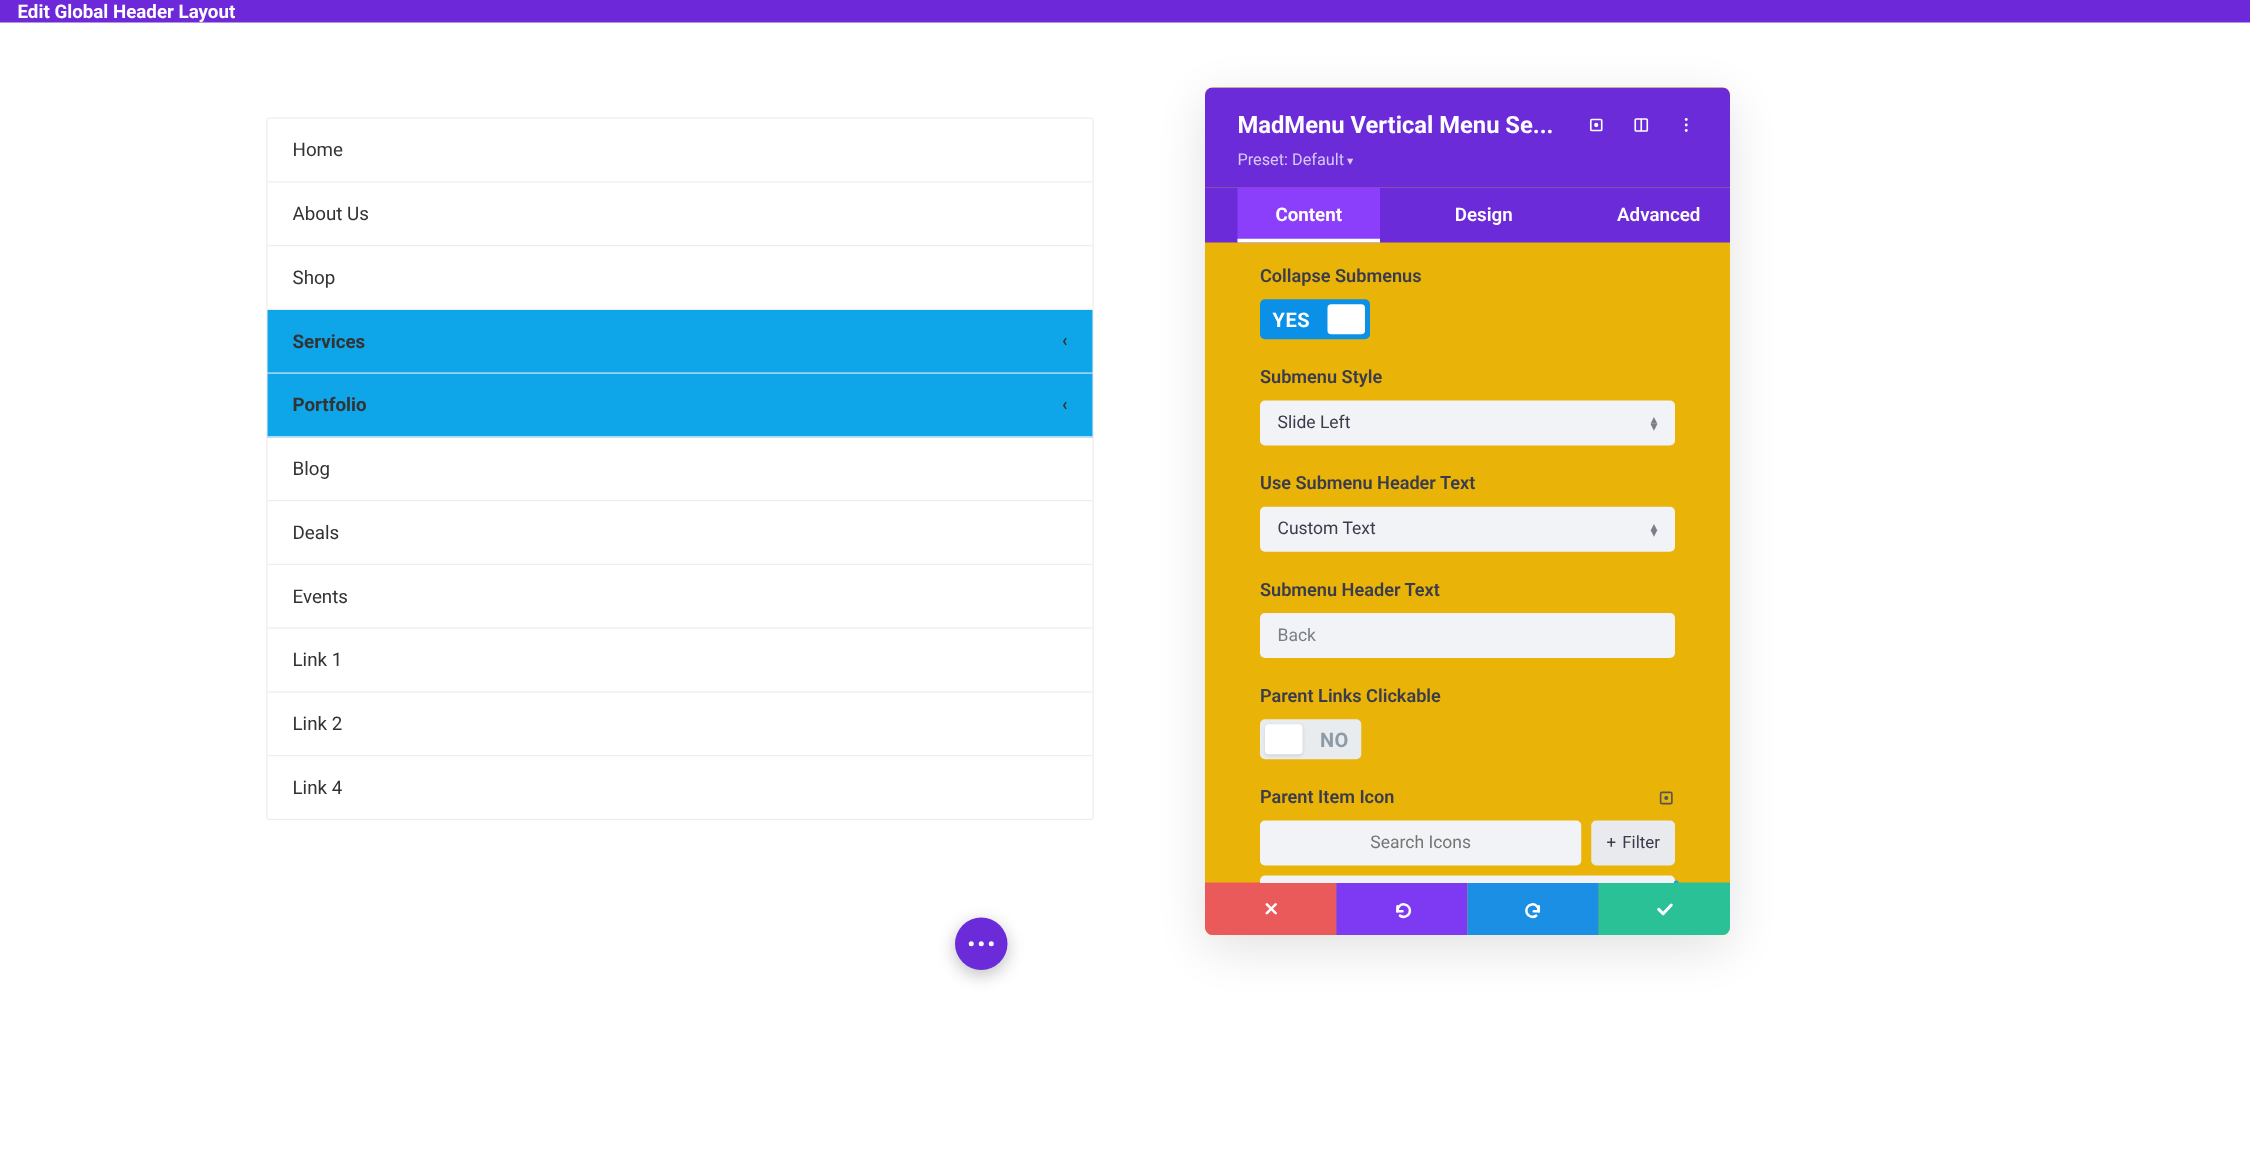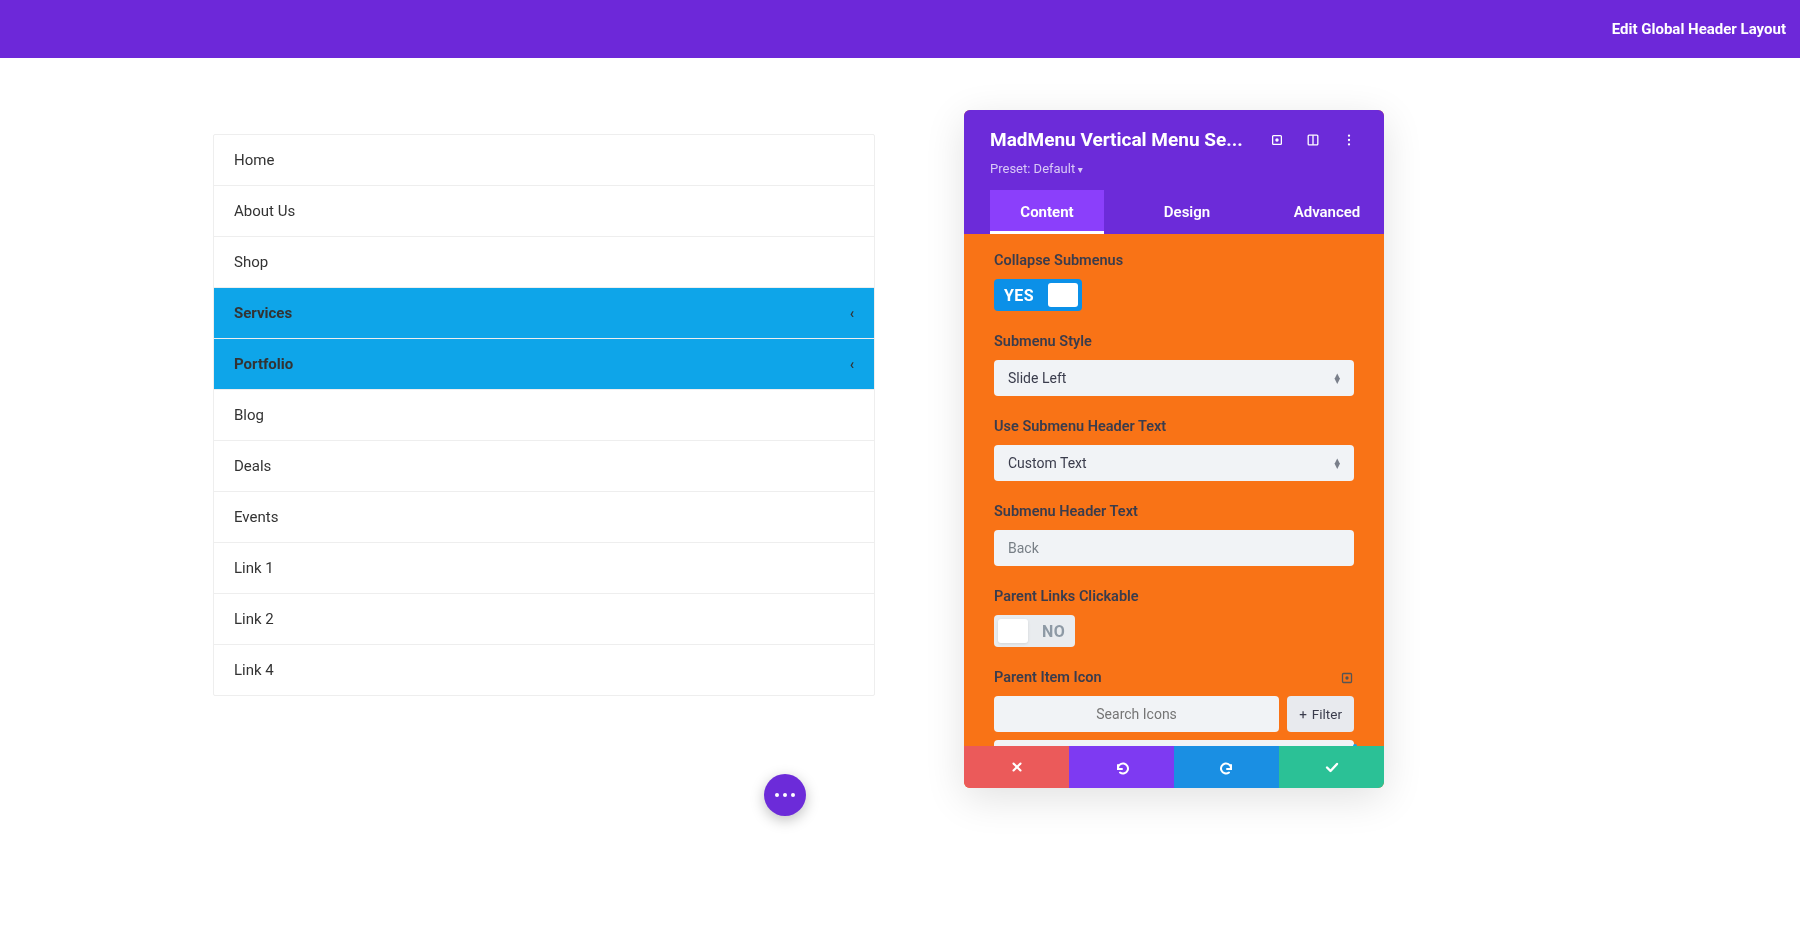--- a/index.html
+++ b/index.html
@@ -1,18 +1,18 @@
 <!DOCTYPE html>
 <html><head>
 <meta charset="utf-8">
 <style>
 * { margin: 0; padding: 0; box-sizing: border-box; font-family: -apple-system, BlinkMacSystemFont, "Segoe UI", Roboto, "Helvetica Neue", Arial, sans-serif; }
 body { background: #fff; }
 
-.top-bar { background: #6d28d9; color: #fff; padding: 20px 14px; font-weight: 700; font-size: 15px; text-align: right; }
+.top-bar { background: #6d28d9; color: #fff; padding: 0 14px; font-weight: 700; font-size: 15px; }
 
 .canvas { position: relative; width: 100%; height: 880px; }
 
 .menu-module {
   position: absolute;
   left: 213px;
   top: 76px;
   width: 662px;
   border: 1px solid #eee;
   border-radius: 2px;
@@ -43,21 +43,21 @@
   justify-content: center;
   box-shadow: 0 4px 14px rgba(0,0,0,0.25);
 }
 .fab span { width: 4px; height: 4px; border-radius: 50%; background: #fff; margin: 0 2px; }
 
 .panel {
   position: absolute;
   left: 964px;
   top: 52px;
   width: 420px;
-  background: #f97316;
+  background: #eab308;
   border-radius: 6px;
   box-shadow: 0 10px 40px rgba(0,0,0,0.12);
   overflow: hidden;
 }
 .panel-header {
   background: #6c2bd9;
   color: #fff;
   padding: 18px 26px 14px;
 }
 .panel-title-row { display: flex; align-items: center; justify-content: space-between; gap: 14px; }
@@ -75,21 +75,21 @@
   color: #fff;
   font-size: 15px;
   font-weight: 600;
   cursor: pointer;
   margin-left: 26px;
 }
 .panel-tab.active { background: #8b3ffb; font-weight: 700; position: relative; }
 .panel-tab.active::after { content: ""; position: absolute; bottom: 0; left: 0; right: 0; height: 3px; background: #fff; }
 
 .panel-body {
-  padding: 18px 30px 8px;
+  padding: 18px 44px 8px;
   height: 512px;
   overflow-y: auto;
   position: relative;
 }
 .panel-body::-webkit-scrollbar { width: 6px; }
 .panel-body::-webkit-scrollbar-thumb { background: #999; border-radius: 3px; }
 
 .field { margin-bottom: 22px; }
 .field-label { font-size: 14.5px; font-weight: 600; color: #3a3c4c; margin-bottom: 10px; display: flex; justify-content: space-between; align-items: center; }
 .field-label .rhov { width: 14px; height: 14px; cursor: pointer; }

